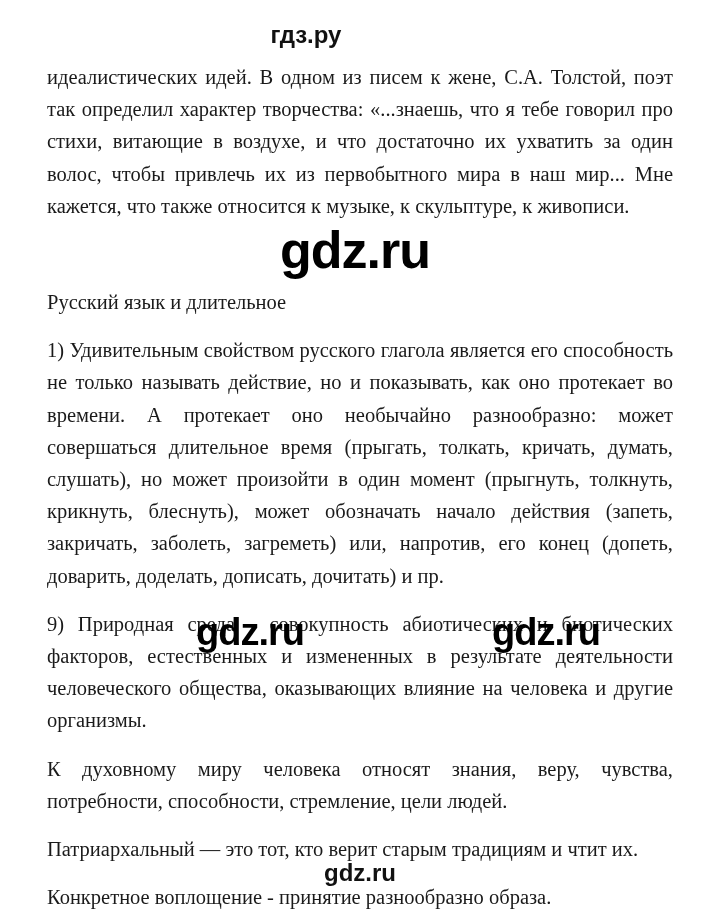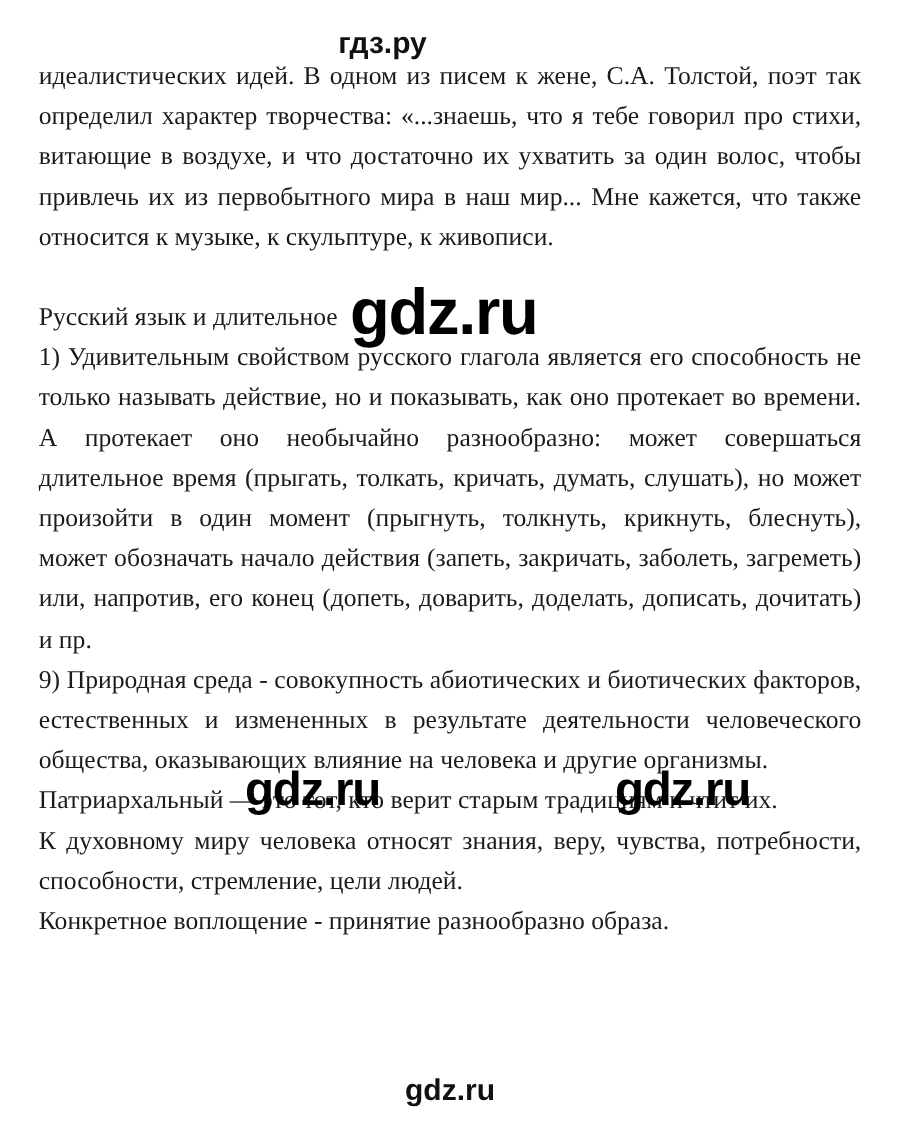--- a/index.html
+++ b/index.html
@@ -7,21 +7,21 @@
   .header {
     position: absolute; left: 0; top: 0; width: 612px; height: 36px;
     text-align: center; font-family: "Liberation Sans", sans-serif; font-weight: bold;
     font-size: 24px; line-height: 30px; color: #111; margin-top: 20px;
   }
   .doc {
     position: absolute; left: 31px; top: 45px; width: 658px;
     font-family: "Liberation Serif", serif; font-size: 20.5px; line-height: 32.2px;
     color: #1a1a1a;
   }
-  .p { margin: 0; text-align: justify; text-align-last: left; }
+  .p { margin: 16px; text-align: justify; text-align-last: left; }
   .gap { height: 32px; }
   .wm {
     position: absolute; font-family: "Liberation Sans", sans-serif; font-weight: bold; color: #000;
     letter-spacing: -1px;
   }
   .wm-big { left: 280px; top: 222px; font-size: 52px; line-height: 56px; }
   .wm-mid1 { left: 196px; top: 610px; font-size: 38px; line-height: 44px; }
   .wm-mid2 { left: 492px; top: 610px; font-size: 38px; line-height: 44px; }
   .footer {
     position: absolute; left: 0; top: 858px; width: 720px; text-align: center;
@@ -32,22 +32,22 @@
 <body>
 
 <div class="header">гдз.ру</div>
 
 <div class="doc">
   <p class="p">идеалистических идей. В одном из писем к жене, С.А. Толстой, поэт так определил характер творчества: «...знаешь, что я тебе говорил про стихи, витающие в воздухе, и что достаточно их ухватить за один волос, чтобы привлечь их из первобытного  мира в наш мир... Мне кажется, что также относится к музыке, к скульптуре, к живописи.</p>
   <div class="gap"></div>
   <p class="p">Русский язык и длительное</p>
   <p class="p">1) Удивительным свойством русского глагола является его способность не только называть действие, но и показывать, как оно протекает во времени. А протекает оно необычайно разнообразно: может совершаться длительное время (прыгать, толкать, кричать, думать, слушать), но может произойти в один момент (прыгнуть, толкнуть, крикнуть, блеснуть), может обозначать начало действия (запеть, закричать, заболеть, загреметь) или, напротив, его конец (допеть, доварить, доделать, дописать, дочитать) и пр.</p>
   <p class="p">9) Природная среда - совокупность абиотических и биотических факторов, естественных и измененных в результате деятельности человеческого общества, оказывающих влияние на человека и другие организмы.</p>
+  <p class="p">К духовному миру человека относят знания, веру, чувства, потребности, способности, стремление, цели людей.</p>
   <p class="p">Патриархальный — это тот, кто верит старым традициям и чтит их.</p>
-  <p class="p">К духовному миру человека относят знания, веру, чувства, потребности, способности, стремление, цели людей.</p>
   <p class="p">Конкретное воплощение - принятие разнообразно образа.</p>
 </div>
 
 <div class="wm wm-big">gdz.ru</div>
 <div class="wm wm-mid1">gdz.ru</div>
 <div class="wm wm-mid2">gdz.ru</div>
 
 <div class="footer">gdz.ru</div>
 
 </body></html>

